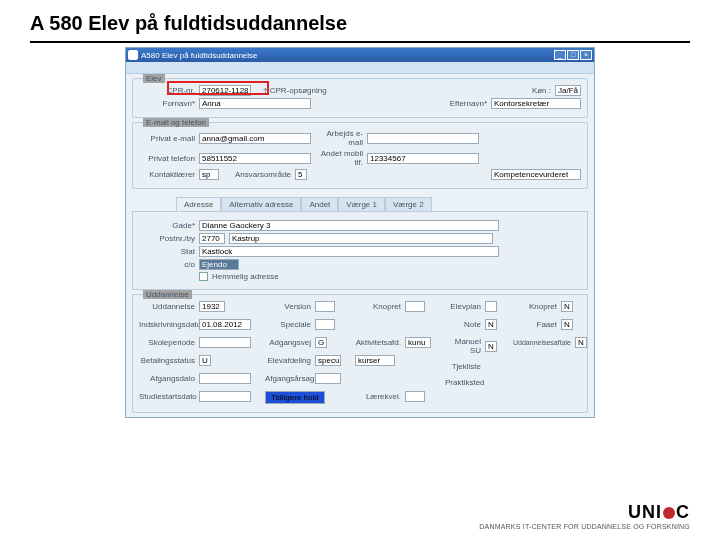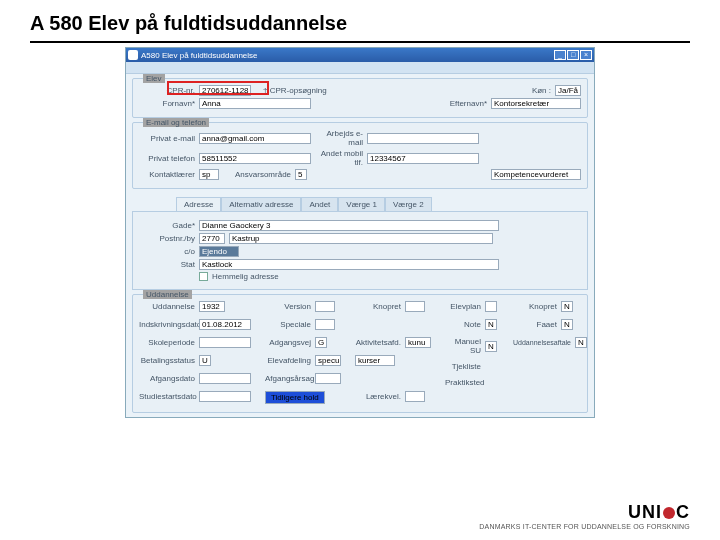--- a/index.html
+++ b/index.html
@@ -118,26 +118,26 @@
     <div class="row">
       <span class="lbl w60">Gade*</span>
       <span class="inp w160">Dianne Gaockery 3</span>
     </div>
     <div class="row">
       <span class="lbl w60">Postnr./by</span>
       <span class="inp w30">2770</span>
       <span class="inp" style="width:264px">Kastrup</span>
     </div>
     <div class="row">
+      <span class="lbl w60">Stat</span>
+      <span class="inp w160">Kastlock</span>
+    </div>
+    <div class="row">
       <span class="lbl w60">c/o</span>
       <span class="inp dark w40">Ejendo</span>
-    </div>
-    <div class="row">
-      <span class="lbl w60">Stat</span>
-      <span class="inp w160">Kastlock</span>
     </div>
     <div class="row">
       <span class="lbl w60"></span>
       <span class="chk"></span>
       <span style="color:#456">Hemmelig adresse</span>
     </div>
   </div>
 
   <div class="panel">
     <span class="panel-legend">Uddannelse</span>

